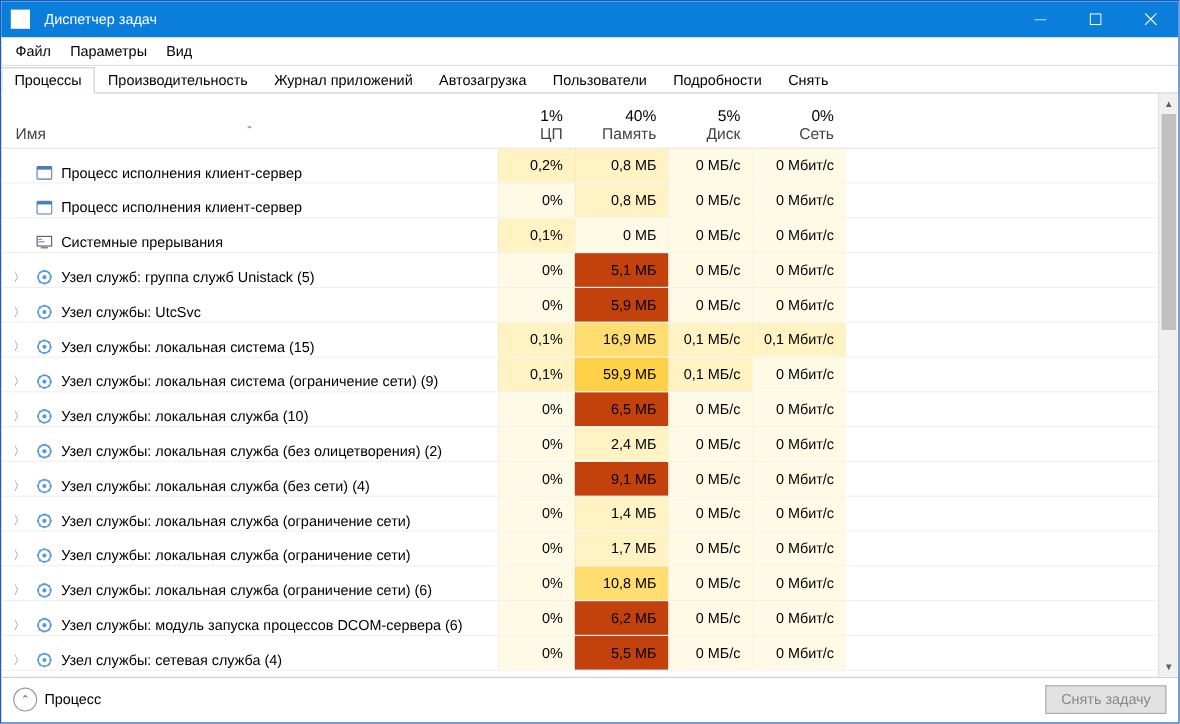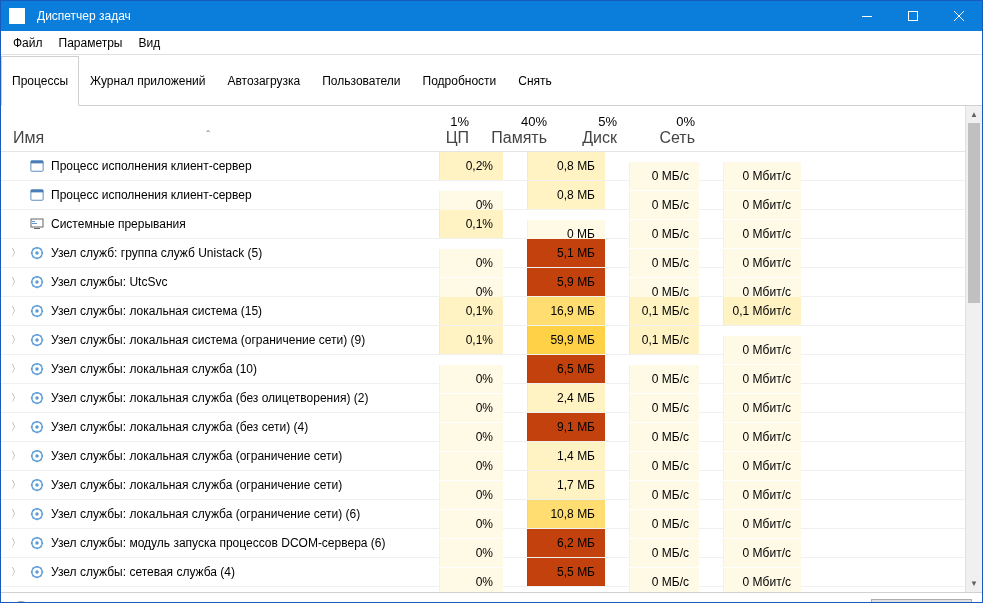--- a/index.html
+++ b/index.html
@@ -8,39 +8,39 @@
     .title-bar { background: #0b7dda; height: 30px; display: flex; align-items: center; color: #fff; font-size: 12px; }
     .title-bar .icon { width: 16px; height: 16px; margin: 0 8px; background: #fff; display: inline-block; }
     .title-bar .title { flex: 1; padding-left: 4px; }
     .title-bar .win-controls { display: flex; }
     .title-bar .win-btn { width: 46px; height: 30px; display: flex; align-items: center; justify-content: center; cursor: pointer; }
     
     .menu-bar { height: 24px; display: flex; align-items: center; font-size: 12px; padding: 0 4px; border-bottom: 1px solid #e0e0e0; }
     .menu-item { padding: 3px 8px; cursor: pointer; }
     
     .tabs { display: flex; border-bottom: 1px solid #d0d0d0; font-size: 12px; }
-    .tab { padding: 17px 10px; cursor: pointer; border: 1px solid transparent; border-bottom: none; position: relative; top: 1px; }
+    .tab { padding: 3px 10px; cursor: pointer; border: 1px solid transparent; border-bottom: none; position: relative; top: 1px; }
     .tab.active { border-color: #d0d0d0; background: #fff; border-bottom: 1px solid #fff; }
     
     .content { height: 486px; overflow: hidden; position: relative; display: flex; }
     .table-wrap { flex: 1; overflow: hidden; }
     
     .header-row { display: flex; height: 46px; border-bottom: 1px solid #e5e5e5; font-size: 12px; align-items: flex-end; padding-bottom: 4px; }
     .col-name { width: 414px; padding-left: 12px; position: relative; }
     .col-name .sort-chevron { position: absolute; top: 0; left: 50%; transform: translateX(-50%); font-size: 8px; color: #666; }
     .col-num { text-align: right; padding-right: 10px; }
     .col-cpu { width: 64px; }
     .col-mem { width: 78px; }
     .col-disk { width: 70px; }
     .col-net { width: 78px; }
     .header-val { font-size: 13px; display: block; padding-right: 10px; text-align: right; }
-    .header-lbl { font-size: 16px; color: #444; display: block; }
+    .header-lbl { font-size: 13px; color: #444; display: block; }
     
     .rows { overflow-y: auto; height: 440px; }
-    .row { display: flex; height: 29px; align-items: center; font-size: 12px; border-bottom: 1px solid #f0f0f0; gap: 24px; }
+    .row { display: flex; height: 29px; align-items: flex-end; font-size: 12px; border-bottom: 1px solid #f0f0f0; }
     .cell-name { width: 414px; display: flex; align-items: center; padding-left: 8px; }
     .expand { width: 14px; text-align: center; color: #666; font-size: 10px; cursor: pointer; }
     .expand.none { visibility: hidden; }
     .proc-icon { width: 16px; height: 16px; margin: 0 6px; display: inline-flex; align-items: center; justify-content: center; }
     .proc-icon.gear svg { width: 14px; height: 14px; }
     .proc-icon.app svg { width: 14px; height: 14px; }
     .cell-cpu, .cell-mem, .cell-disk, .cell-net { text-align: right; padding-right: 10px; height: 100%; display: flex; align-items: center; justify-content: flex-end; border-left: 1px solid rgba(0,0,0,0.03); }
     .cell-cpu { width: 64px; }
     .cell-mem { width: 78px; }
     .cell-disk { width: 70px; }
@@ -88,20 +88,21 @@
 </div>
 
 <div class="menu-bar">
   <div class="menu-item">Файл</div>
   <div class="menu-item">Параметры</div>
   <div class="menu-item">Вид</div>
 </div>
 
 <div class="tabs">
   <div class="tab active">Процессы</div>
+  <div class="tab">Производительность</div>
   <div class="tab">Журнал приложений</div>
   <div class="tab">Автозагрузка</div>
   <div class="tab">Пользователи</div>
   <div class="tab">Подробности</div>
   <div class="tab">Снять</div>
 </div>
 
 <div class="content">
   <div class="table-wrap">
     <div class="header-row">

